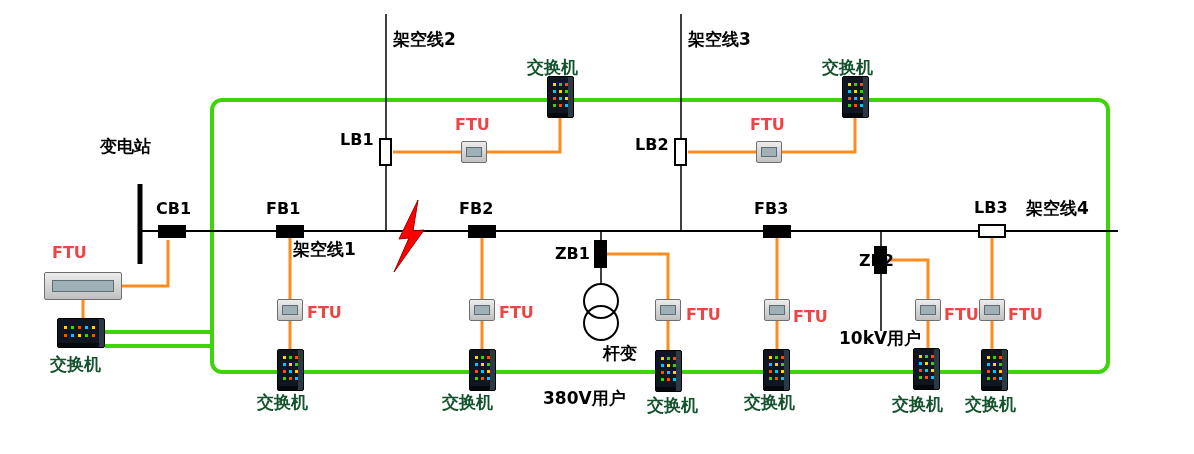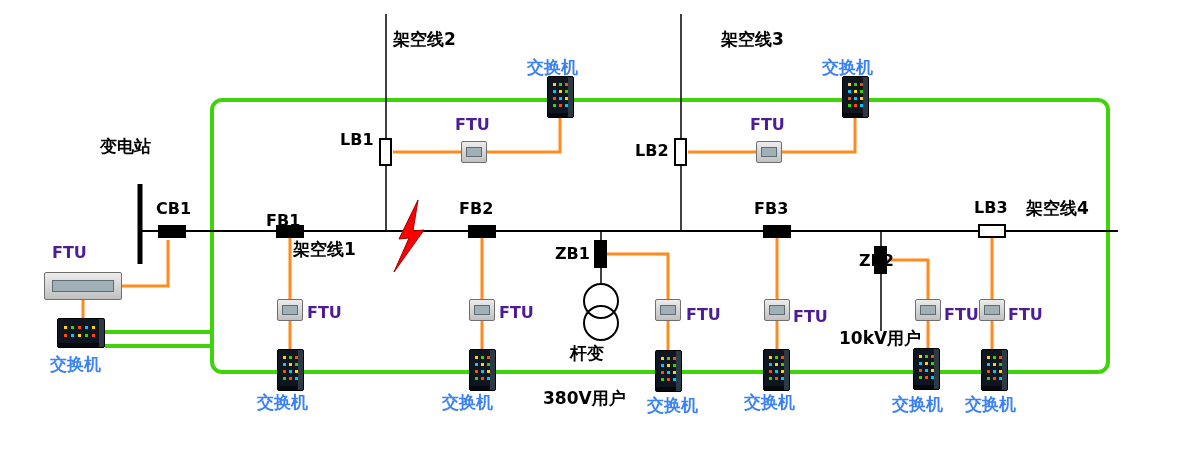--- a/index.html
+++ b/index.html
@@ -5,22 +5,22 @@
   * { margin:0; padding:0; box-sizing:border-box; }
   html,body { background:#ffffff; }
   .stage {
     position:relative; width:1194px; height:454px; background:#fff;
     font-family:"DejaVu Sans","Liberation Sans",sans-serif; overflow:hidden;
   }
   svg.lines { position:absolute; left:0; top:0; width:1194px; height:454px; }
 
   .lbl { position:absolute; font-weight:bold; font-size:16px; color:#000; white-space:nowrap; line-height:1.1; }
   .lbl.zh { font-size:17px; }
-  .lbl.red { color:#4c1d95;text-align:center; }
-  .lbl.blue { color:#3b82f6; }
+  .lbl.red { color:#ef4444;text-align:center; }
+  .lbl.blue { color:#14532d; }
 
   .breaker { position:absolute; }
   .breaker.h { width:28px; height:13px; }
   .breaker.v { width:13px; height:28px; }
   .breaker.closed { background:#000; }
   .breaker.open { background:#fff; border:2px solid #000; }
   .breaker.open.h { height:14px; }
 
   .ftu-dev {
     position:absolute; width:26px; height:22px;
@@ -116,29 +116,29 @@
   <div class="sw-dev" style="left:469px;top:349px"></div>
   <div class="sw-dev" style="left:655px;top:350px"></div>
   <div class="sw-dev" style="left:763px;top:349px"></div>
   <div class="sw-dev" style="left:913px;top:348px"></div>
   <div class="sw-dev" style="left:981px;top:349px"></div>
 
   <div class="lbl zh" style="left:100px;top:137px">变电站</div>
 
   <div class="lbl zh" style="left:293px;top:240px">架空线1</div>
   <div class="lbl zh" style="left:393px;top:30px">架空线2</div>
-  <div class="lbl zh" style="left:721px;top:30px">架空线3</div>
+  <div class="lbl zh" style="left:688px;top:30px">架空线3</div>
   <div class="lbl zh" style="left:1026px;top:199px">架空线4</div>
 
   <div class="lbl" style="left:156px;top:200px">CB1</div>
-  <div class="lbl" style="left:266px;top:212px">FB1</div>
+  <div class="lbl" style="left:266px;top:200px">FB1</div>
   <div class="lbl" style="left:459px;top:200px">FB2</div>
   <div class="lbl" style="left:754px;top:200px">FB3</div>
   <div class="lbl" style="left:340px;top:131px">LB1</div>
-  <div class="lbl" style="left:635px;top:142px">LB2</div>
+  <div class="lbl" style="left:635px;top:136px">LB2</div>
   <div class="lbl" style="left:974px;top:199px">LB3</div>
   <div class="lbl" style="left:555px;top:245px">ZB1</div>
   <div class="lbl" style="left:859px;top:252px">ZB2</div>
 
   <div class="lbl red" style="left:52px;top:244px">FTU</div>
   <div class="lbl red" style="left:455px;top:116px">FTU</div>
   <div class="lbl red" style="left:750px;top:116px">FTU</div>
   <div class="lbl red" style="left:307px;top:304px">FTU</div>
   <div class="lbl red" style="left:499px;top:304px">FTU</div>
   <div class="lbl red" style="left:686px;top:306px">FTU</div>
@@ -149,17 +149,17 @@
   <div class="lbl blue zh" style="left:50px;top:355px">交换机</div>
   <div class="lbl blue zh" style="left:527px;top:58px">交换机</div>
   <div class="lbl blue zh" style="left:822px;top:58px">交换机</div>
   <div class="lbl blue zh" style="left:257px;top:393px">交换机</div>
   <div class="lbl blue zh" style="left:442px;top:393px">交换机</div>
   <div class="lbl blue zh" style="left:647px;top:396px">交换机</div>
   <div class="lbl blue zh" style="left:744px;top:393px">交换机</div>
   <div class="lbl blue zh" style="left:892px;top:395px">交换机</div>
   <div class="lbl blue zh" style="left:965px;top:395px">交换机</div>
 
-  <div class="lbl zh" style="left:570px;top:344px">杆变</div>
+  <div class="lbl zh" style="left:603px;top:344px">杆变</div>
   <div class="lbl zh" style="left:543px;top:389px">380V用户</div>
   <div class="lbl zh" style="left:839px;top:329px">10kV用户</div>
 
 </div>
 
 </body></html>

